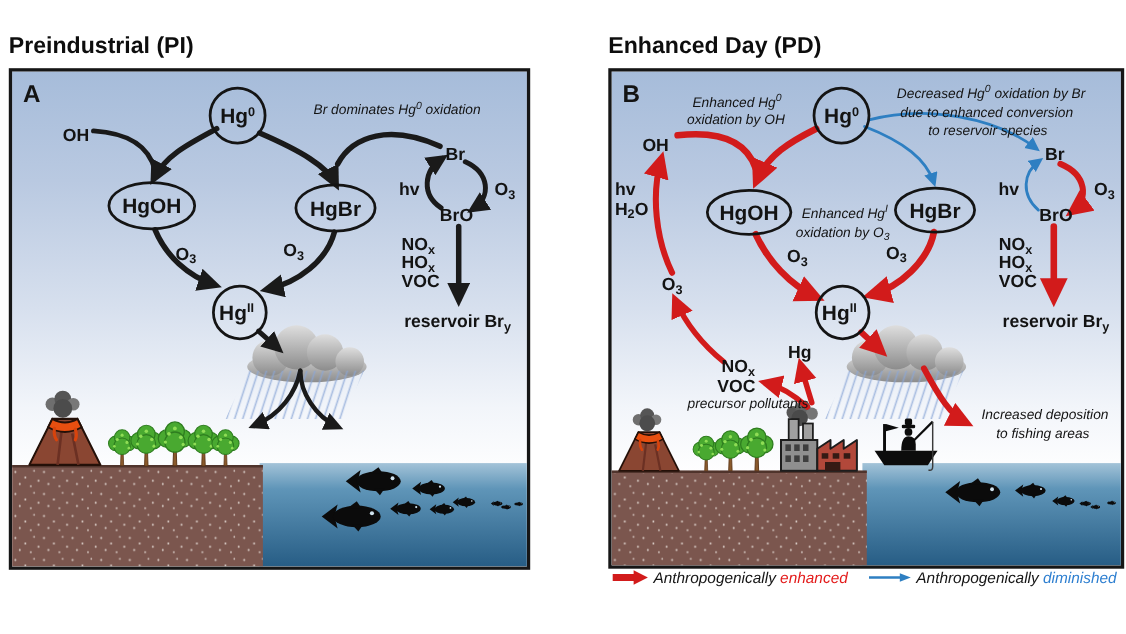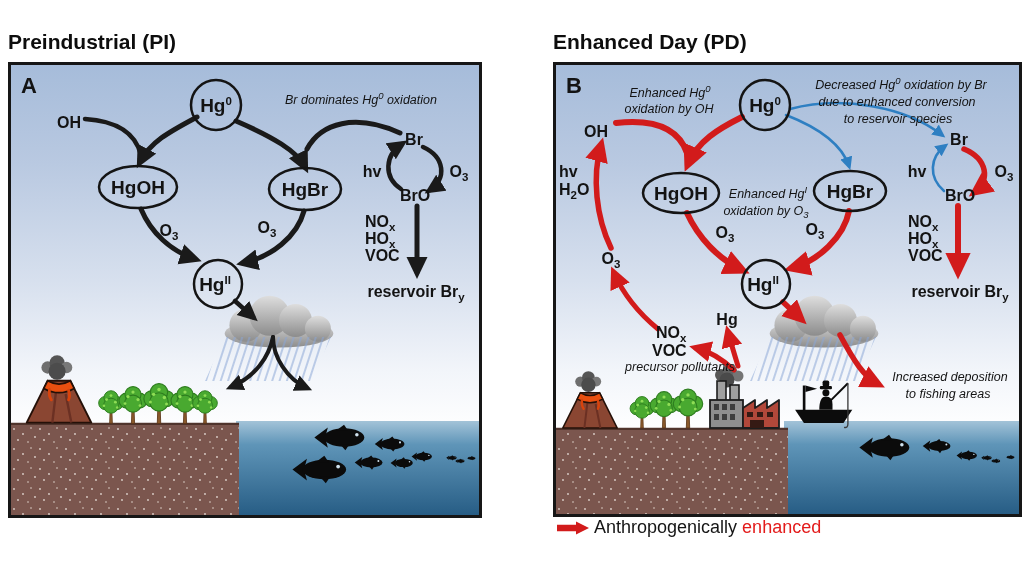--- a/index.html
+++ b/index.html
@@ -13,21 +13,21 @@
   .panel-a{left:8px;top:62px;width:468px;height:450px;}
   .panel-b{left:553px;top:62px;width:463px;height:449px;}
   .panel svg{position:absolute;left:0;top:0;width:100%;height:100%;}
   svg text{fill:#131313;}
   .nl{font-size:19px;font-weight:bold;}
   .sl{font-size:16px;font-weight:bold;}
   .pl{font-size:22px;font-weight:bold;}
   .sup,.sub{font-size:11.5px;font-weight:bold;}
   .it{font-size:12.5px;font-style:italic;font-weight:normal;}
   .isup,.isub{font-size:9.5px;font-style:italic;}
-  .legend{position:absolute;left:556px;top:517px;width:466px;height:24px;font-size:18px;color:#151515;}
+  .legend{position:absolute;left:556px;top:517px;width:466px;height:24px;font-size:14px;color:#151515;font-style:italic;}
   .leg-g{position:absolute;top:0;display:flex;align-items:center;gap:4px;white-space:nowrap;}
   .leg-g1{left:0;}
   .leg-g2{left:233px;}
   .leg-red{color:#e31b1b;}
   .leg-blue{color:#2e7fd0;}
 </style>
 </head>
 <body>
 
 <svg width="0" height="0" style="position:absolute" aria-hidden="true">
@@ -317,15 +317,22 @@
   </div>
 
   <div class="legend">
     <div class="leg-g leg-g1">
       <svg width="34" height="16" viewBox="0 0 34 16">
         <line x1="1" y1="8" x2="21" y2="8" stroke="#d21b1b" stroke-width="6.5"></line>
         <path d="M20 1.5 L33 8 L20 14.5 Z" fill="#d21b1b"></path>
       </svg>
       <span><span>Anthropogenically </span><span class="leg-red">enhanced</span></span>
     </div>
+    <div class="leg-g leg-g2">
+      <svg width="40" height="16" viewBox="0 0 40 16">
+        <line x1="1" y1="8" x2="30" y2="8" stroke="#2e7fc2" stroke-width="2.4"></line>
+        <path d="M29 4.2 L39 8 L29 11.8 Z" fill="#2e7fc2"></path>
+      </svg>
+      <span><span>Anthropogenically </span><span class="leg-blue">diminished</span></span>
+    </div>
   </div>
 
 </div>
 
 </body></html>

